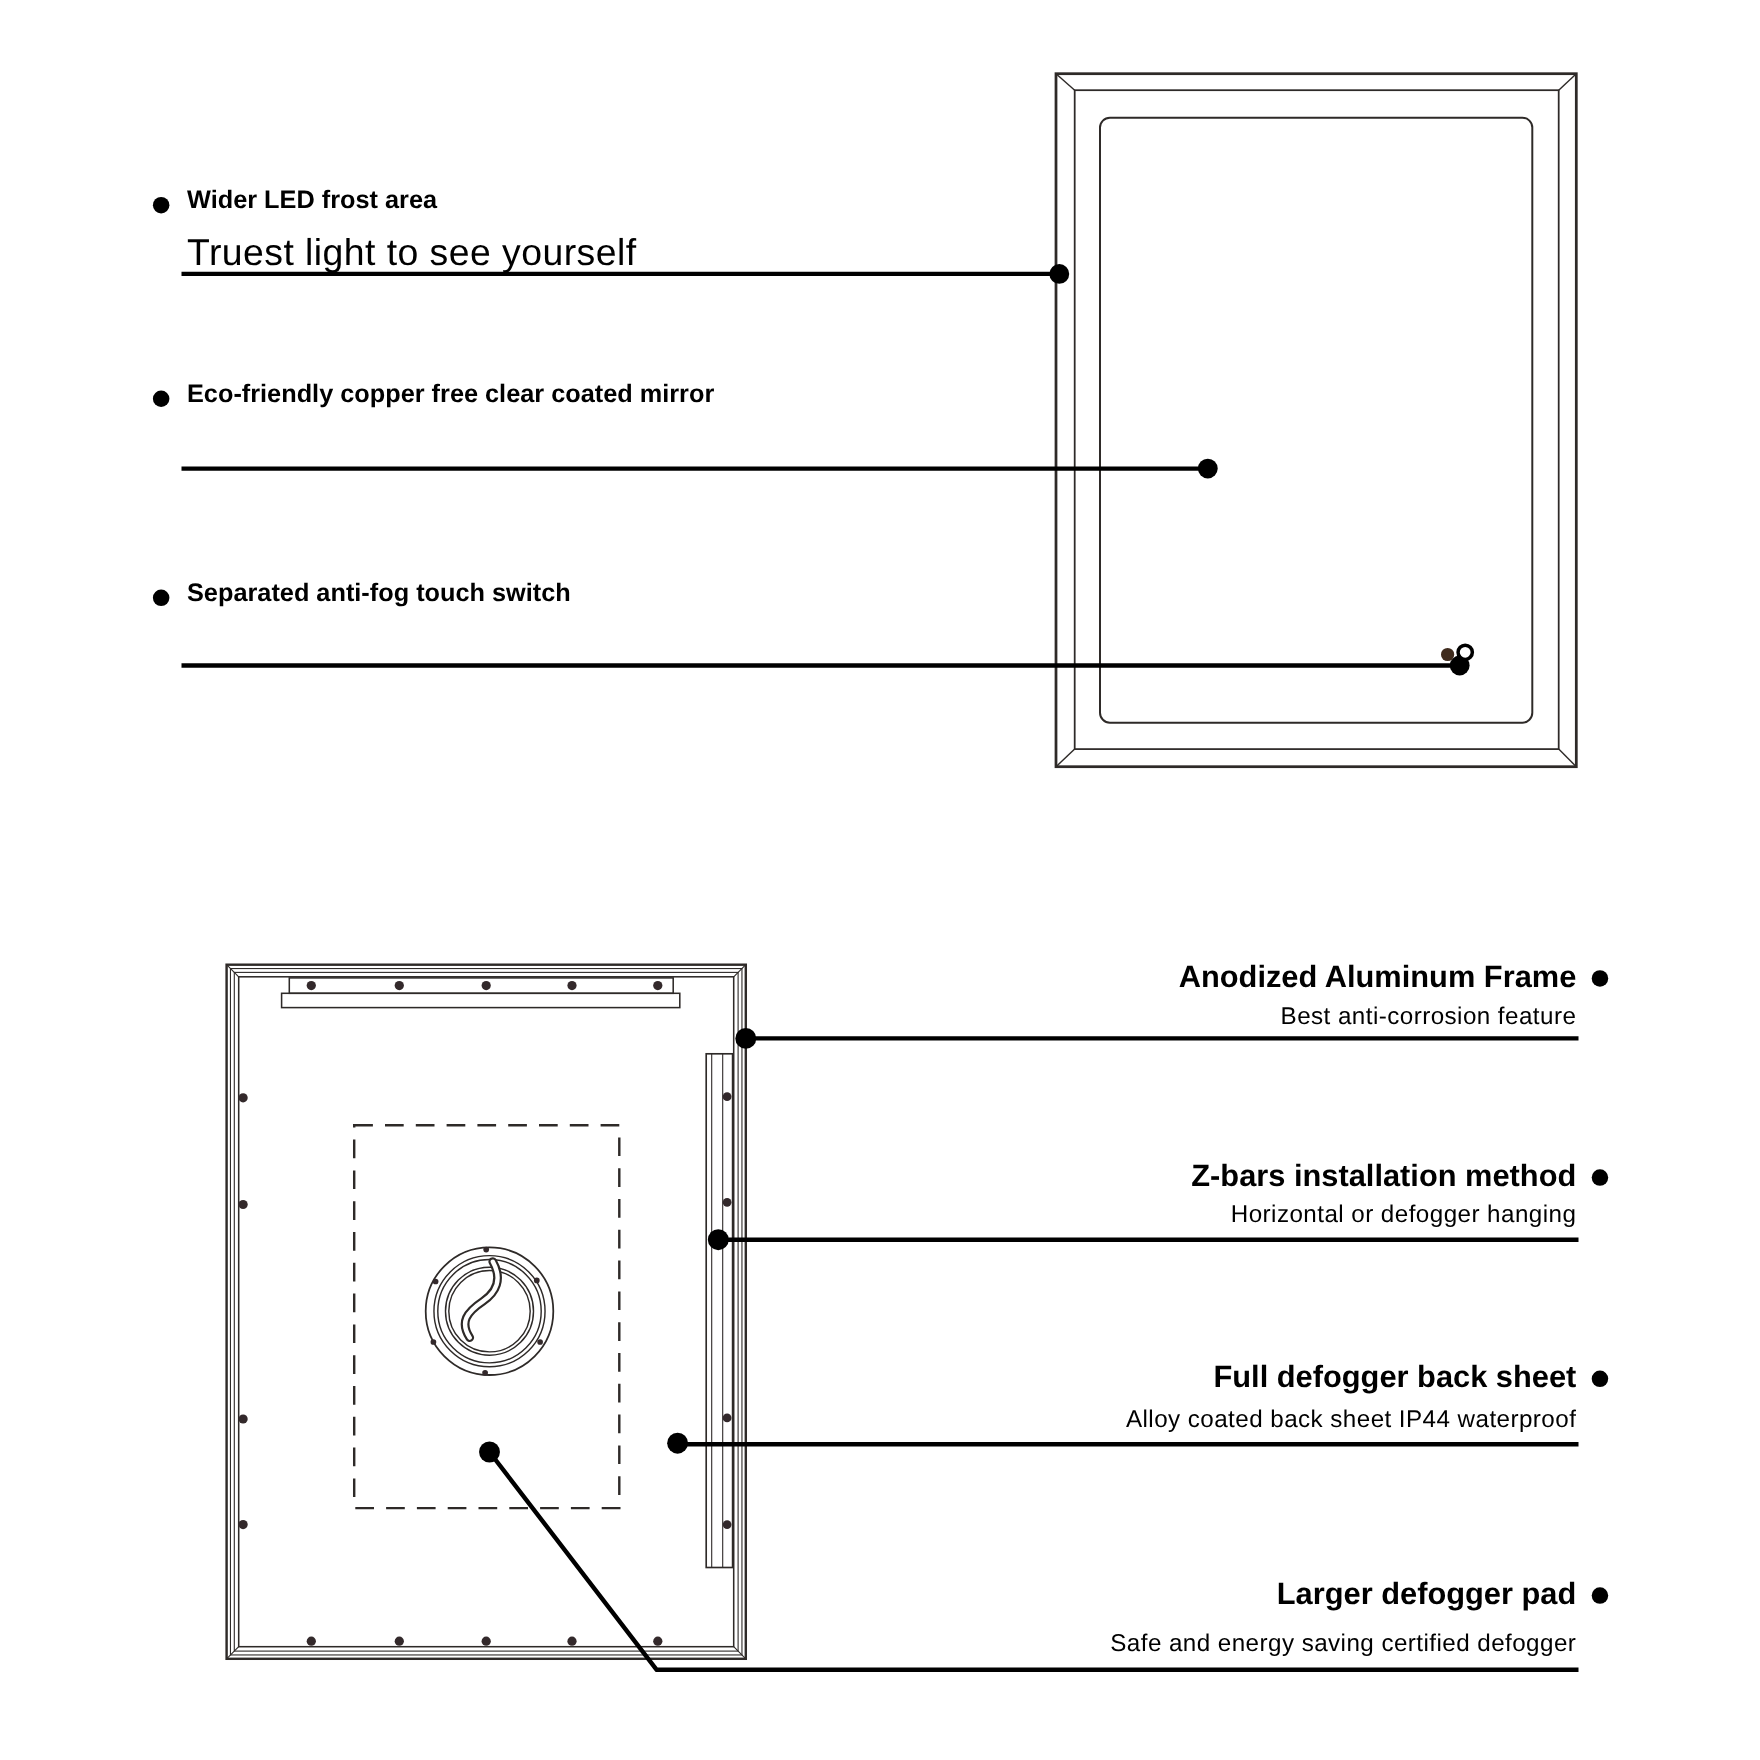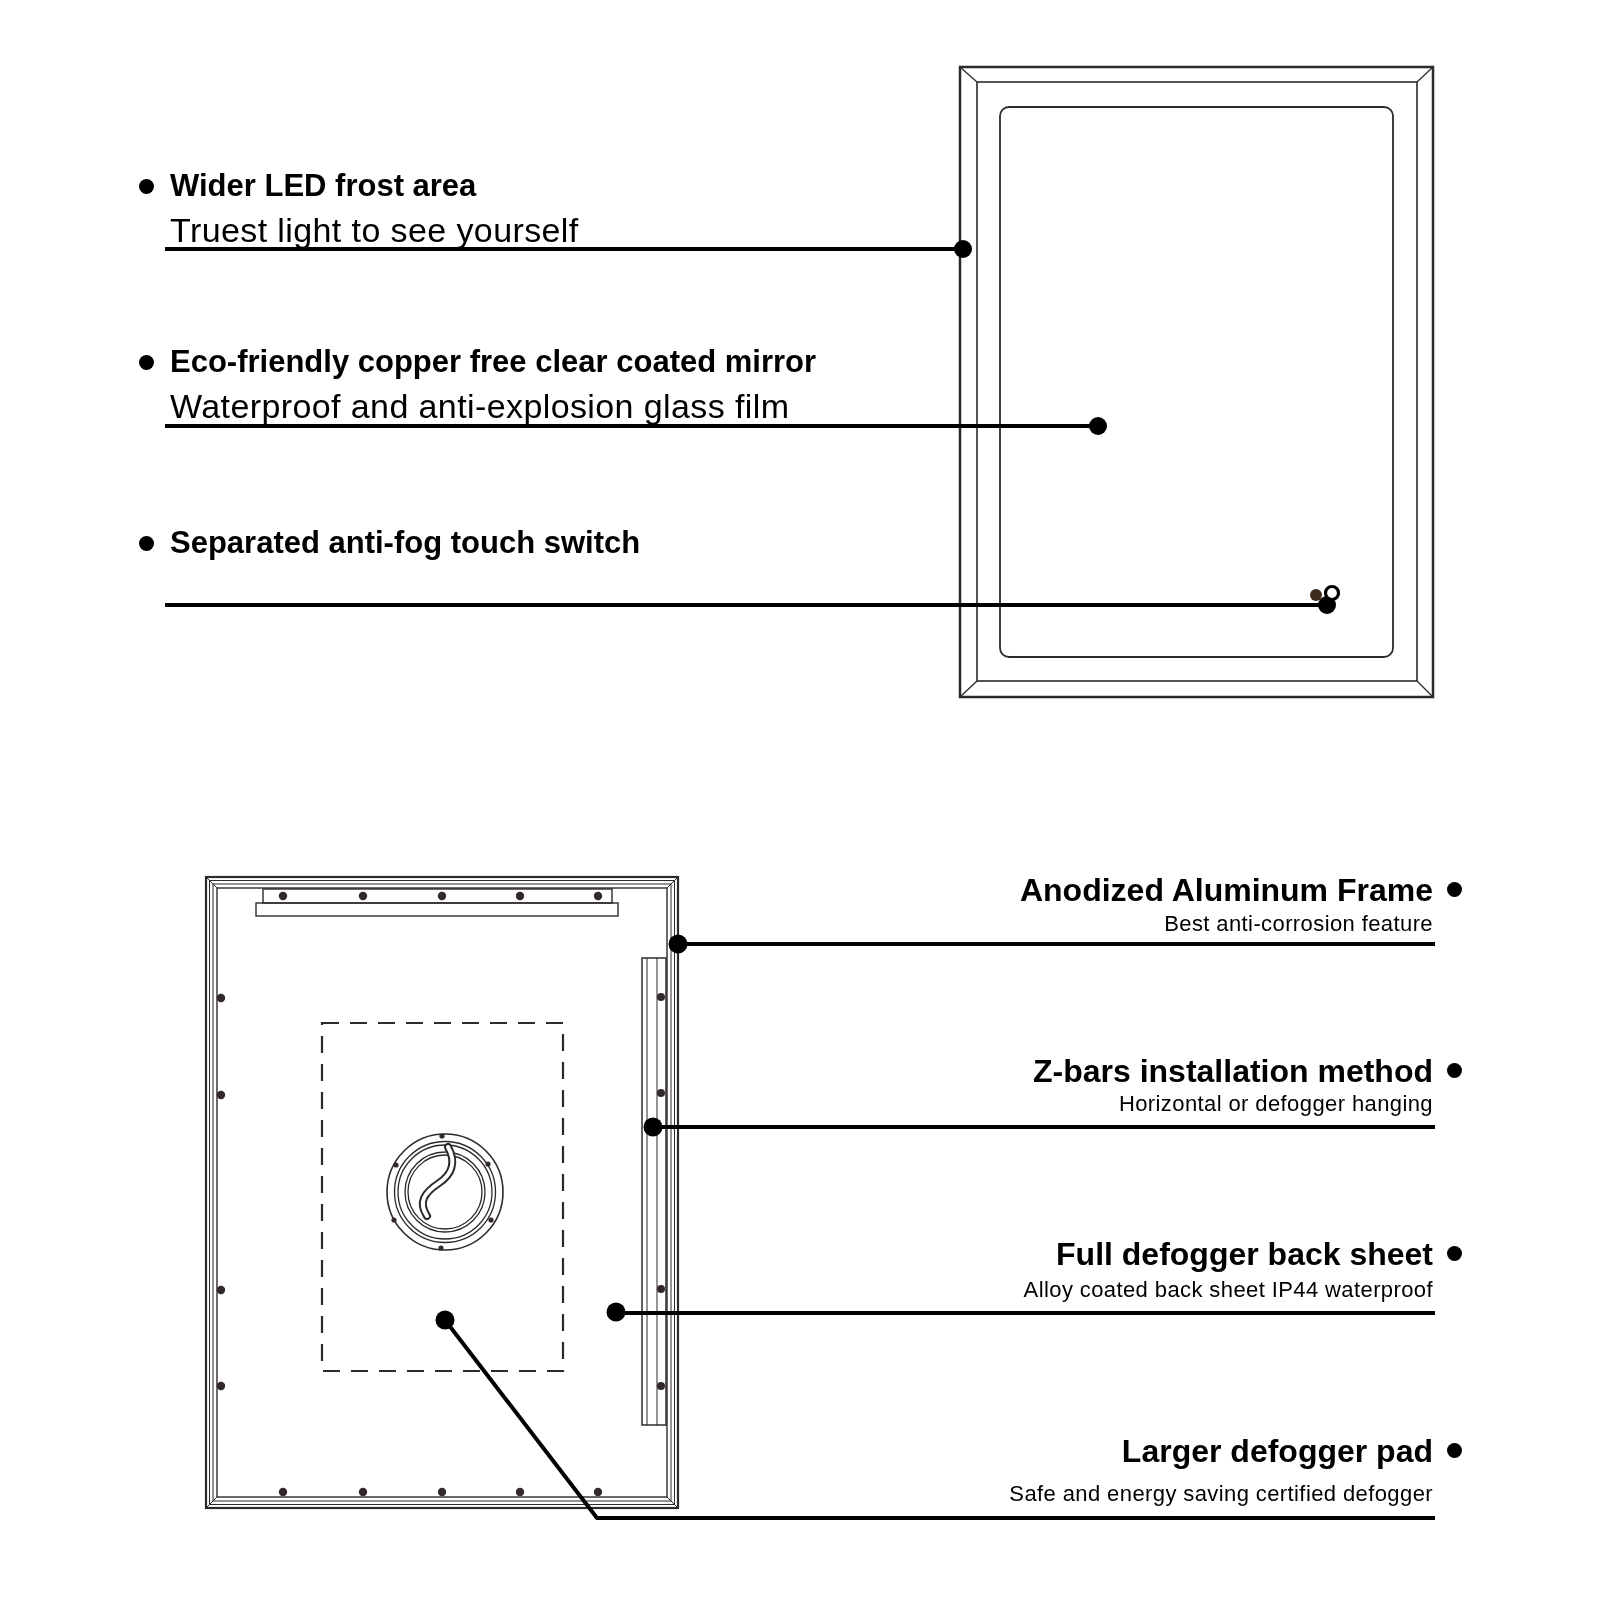--- a/index.html
+++ b/index.html
@@ -7,23 +7,23 @@
     position:relative;width:1600px;height:1600px;background:var(--paper,#ffffff);
     font-family:"Liberation Sans","DejaVu Sans",sans-serif;color:var(--ink,#000);
     overflow:hidden;
   }
   #art{position:absolute;left:0;top:0;width:1600px;height:1600px;}
   .ln{stroke:var(--line,#2e2a28);fill:none;}
   .leader{stroke:var(--ink,#000);fill:none;}
   .dot{fill:var(--ink,#000);stroke:none;}
   .screw{fill:var(--screw,#33292b);stroke:none;}
   .txt{position:absolute;white-space:nowrap;}
-  .title-l{font-size:31px;font-weight:bold;left:170px;}
+  .title-l{font-size:23px;font-weight:bold;left:170px;}
   .sub-l{font-size:34px;left:170px;letter-spacing:.4px;}
-  .title-r{font-size:32px;font-weight:bold;right:167px;text-align:right;}
+  .title-r{font-size:28px;font-weight:bold;right:167px;text-align:right;}
   .sub-r{font-size:22px;right:167px;text-align:right;letter-spacing:.4px;}
   .bullet{
     position:absolute;width:15px;height:15px;border-radius:50%;
     background:var(--ink,#000);
   }
 </style>
 </head>
 <body>
 
 <div id="canvas">
@@ -131,21 +131,20 @@
       <circle cx="445" cy="1320" r="9.5" class="dot"></circle>
     </g>
   </svg>
 
   <span class="bullet" style="left:139px;top:179px;"></span>
   <div class="txt title-l" style="top:168px;">Wider LED frost area</div>
   <div class="txt sub-l" style="top:211px;">Truest light to see yourself</div>
 
   <span class="bullet" style="left:139px;top:355px;"></span>
   <div class="txt title-l" style="top:344px;">Eco-friendly copper free clear coated mirror</div>
-  <div class="txt sub-l" style="top:387px;">Waterproof and anti-explosion glass film</div>
 
   <span class="bullet" style="left:139px;top:536px;"></span>
   <div class="txt title-l" style="top:525px;">Separated anti-fog touch switch</div>
 
   <span class="bullet" style="left:1447px;top:882px;"></span>
   <div class="txt title-r" style="top:872px;">Anodized Aluminum Frame</div>
   <div class="txt sub-r" style="top:911px;">Best anti-corrosion feature</div>
 
   <span class="bullet" style="left:1447px;top:1063px;"></span>
   <div class="txt title-r" style="top:1053px;">Z-bars installation method</div>

